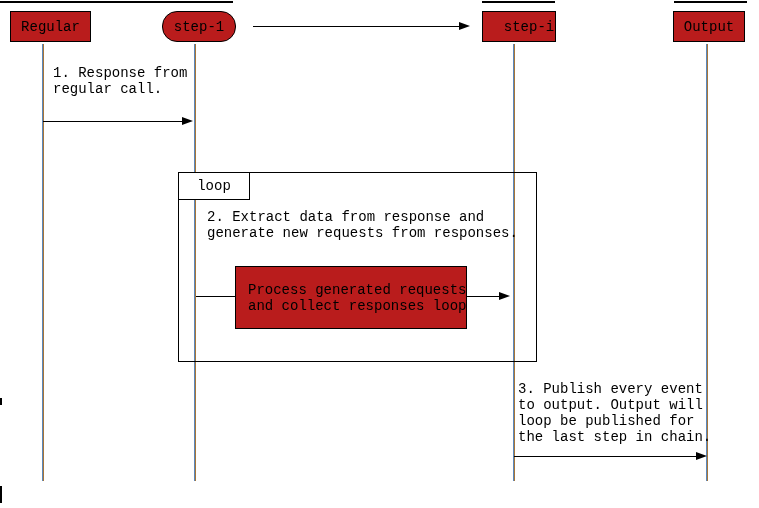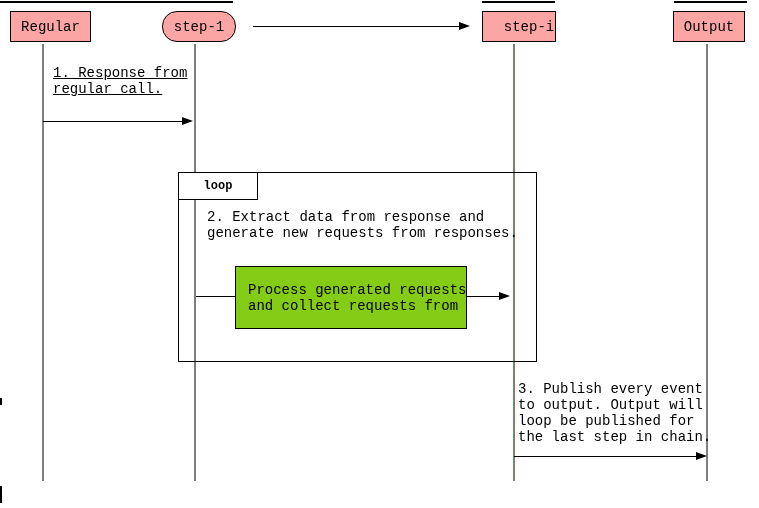--- a/index.html
+++ b/index.html
@@ -10,21 +10,21 @@
   .top-seg{position:absolute;top:1px;height:2px;background:#000;}
   #top-seg-1{left:0;width:233px;}
   #top-seg-2{left:482px;width:73px;}
   #top-seg-3{left:674px;width:73px;}
   .edge-mark{position:absolute;left:0;width:2px;background:#000;}
   #edge-mark-1{top:398px;height:7px;}
   #edge-mark-2{top:486px;height:17px;}
 
   .pbox{
     position:absolute;top:11px;height:31px;box-sizing:border-box;
-    border:1.5px solid #000;background:#fca5a5;display:flex;align-items:center;
+    border:1.5px solid #000;background:#b91c1c;display:flex;align-items:center;
     justify-content:center;font-size:14px;z-index:3;
   }
   #box-regular{left:10px;width:81px;}
   #box-step1{left:162px;width:74px;border-radius:15px;}
   #box-stepi{left:482px;width:74px;padding-left:20px;}
   #box-output{left:673px;width:72px;text-align:center;}
 
   .lifeline{
     position:absolute;top:44px;height:437px;width:2px;z-index:1;
     background:linear-gradient(to right,#5b87bb 0 50%,#a5763a 50% 100%);
@@ -44,36 +44,36 @@
   #arrow-top-head{left:459px;top:22px;}
   #arrow-msg1-line{left:43px;top:121px;width:139px;}
   #arrow-msg1-head{left:182px;top:117px;}
   #proc-in-line{left:196px;top:296px;width:39px;}
   #proc-out-line{left:467px;top:296px;width:32px;}
   #proc-out-head{left:499px;top:292px;}
   #arrow-msg3-line{left:514px;top:456px;width:182px;}
   #arrow-msg3-head{left:696px;top:452px;}
 
   .msg{position:absolute;font-size:14px;line-height:16px;white-space:pre;z-index:3;}
-  #msg1{left:53px;top:65px;text-decoration:underline;}
+  #msg1{left:53px;top:65px;}
   #msg2{left:207px;top:209px;}
   #msg3{left:518px;top:381px;}
 
   #loop-frame{
     position:absolute;left:178px;top:172px;width:359px;height:190px;
     box-sizing:border-box;border:1.5px solid #000;background:transparent;z-index:2;
   }
   #loop-label{
-    position:absolute;left:178px;top:172px;width:80px;height:28px;
+    position:absolute;left:178px;top:172px;width:72px;height:28px;
     box-sizing:border-box;border:1.5px solid #000;background:#fff;z-index:3;
-    display:flex;align-items:center;justify-content:center;font-size:12px;font-weight:bold;
+    display:flex;align-items:center;justify-content:center;font-size:14px;
   }
   #process-box{
     position:absolute;left:235px;top:266px;width:232px;height:63px;
-    box-sizing:border-box;border:1.5px solid #000;background:#84cc16;z-index:3;
+    box-sizing:border-box;border:1.5px solid #000;background:#b91c1c;z-index:3;
     font-size:14px;line-height:16px;white-space:pre;
     display:flex;flex-direction:column;justify-content:center;padding-left:12px;
   }
 </style>
 </head>
 <body>
 
 <div id="stage">
 
   <div class="top-seg" id="top-seg-1"></div>
@@ -108,21 +108,21 @@
   <div class="hline" id="arrow-top-line"></div>
   <div class="ahead" id="arrow-top-head"></div>
 
   <div class="msg" id="msg1"><span>1. Response from</span><br><span>regular call.</span></div>
   <div class="hline" id="arrow-msg1-line"></div>
   <div class="ahead" id="arrow-msg1-head"></div>
 
   <div class="msg" id="msg2"><span>2. Extract data from response and</span><br><span>generate new requests from responses.</span></div>
 
   <div class="hline" id="proc-in-line"></div>
-  <div id="process-box"><span>Process generated requests</span><span>and collect requests from</span></div>
+  <div id="process-box"><span>Process generated requests</span><span>and collect responses loop</span></div>
   <div class="hline" id="proc-out-line"></div>
   <div class="ahead" id="proc-out-head"></div>
 
   <div class="msg" id="msg3"><span>3. Publish every event</span><br><span>to output. Output will</span><br><span>loop be published for</span><br><span>the last step in chain.</span></div>
   <div class="hline" id="arrow-msg3-line"></div>
   <div class="ahead" id="arrow-msg3-head"></div>
 
 </div>
 
 </body></html>

